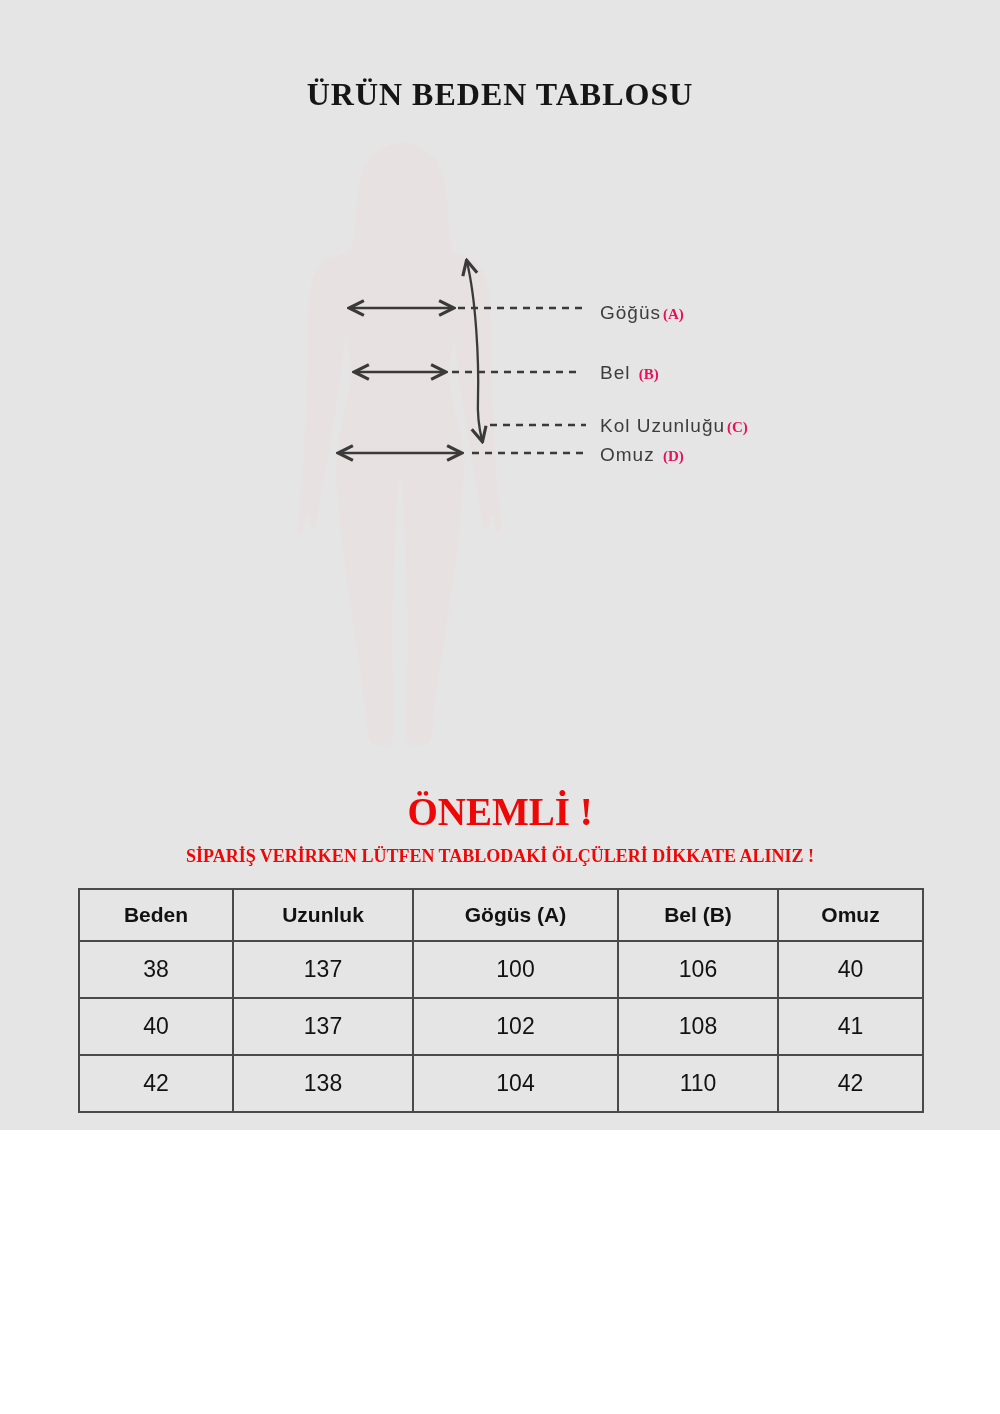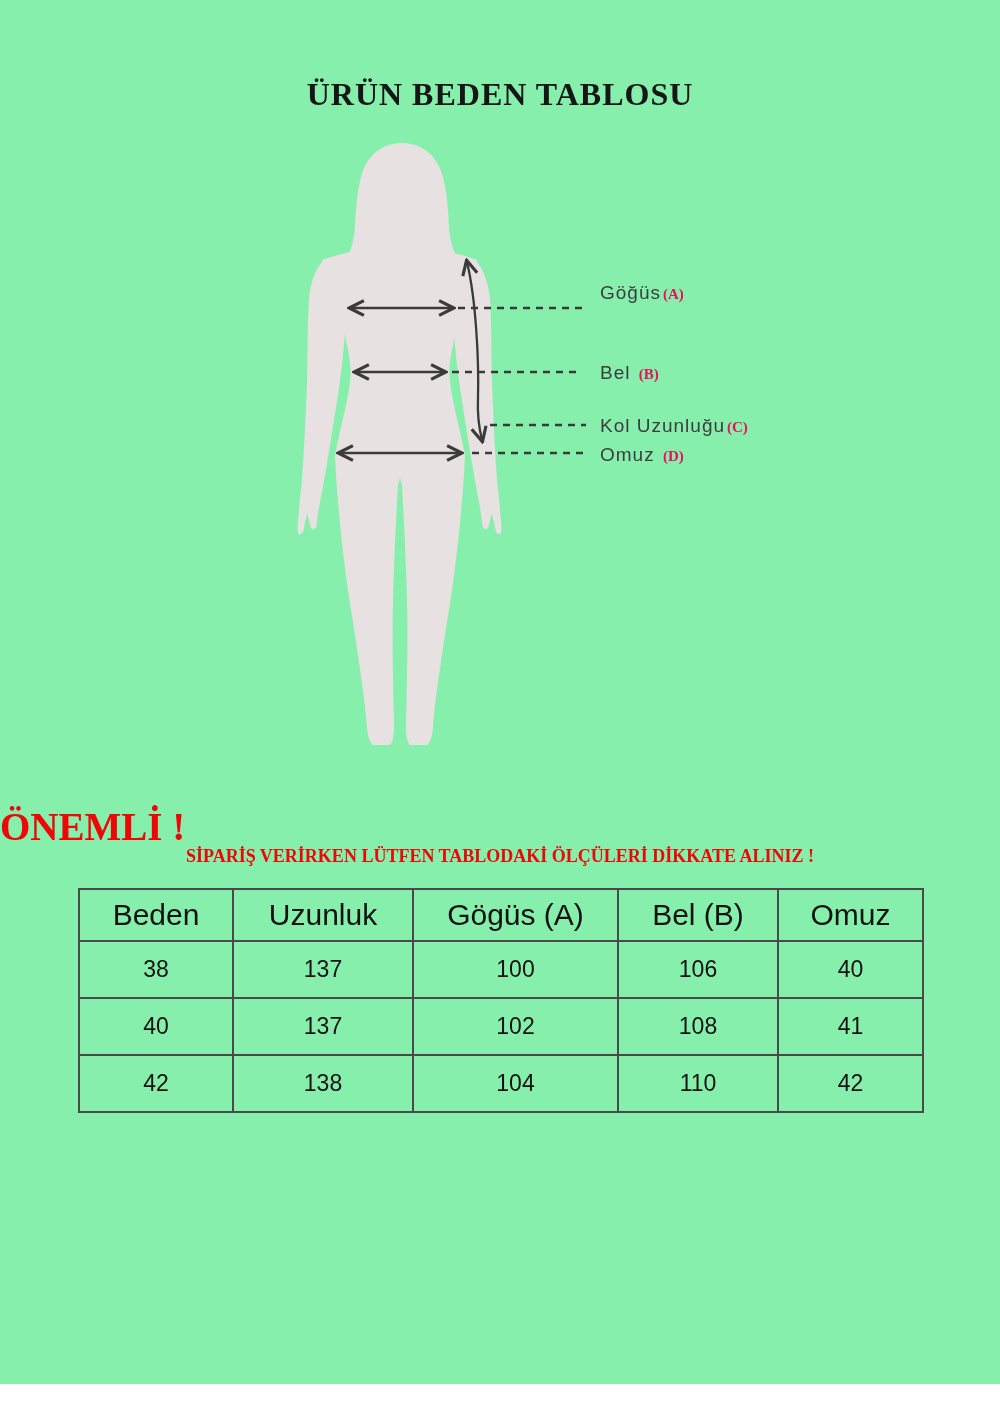--- a/index.html
+++ b/index.html
@@ -1,21 +1,21 @@
 <!DOCTYPE html>
 <html><head>
 <meta charset="utf-8">
 <style>
   * { margin: 0; padding: 0; box-sizing: border-box; }
   html, body { background: #ffffff; }
   .page {
     position: relative;
     width: 1000px;
-    height: 1384px;
-    background: #86efac;
+    height: 1130px;
+    background: #e5e5e5;
     font-family: "Liberation Sans", sans-serif;
     overflow: hidden;
   }
   .page-title {
     position: absolute;
     top: 76px; left: 0;
     width: 100%;
     text-align: center;
     font-family: "Liberation Serif", serif;
     font-size: 32px;
@@ -41,33 +41,33 @@
     white-space: nowrap;
   }
   .measure-label .code {
     font-family: "Liberation Serif", serif;
     font-weight: bold;
     font-size: 15px;
     color: #e8105c;
     letter-spacing: 0;
     margin-left: 2px;
   }
-  .label-gogus { top: 282px; }
+  .label-gogus { top: 302px; }
   .label-bel   { top: 362px; }
   .label-kol   { top: 415px; }
   .label-basen { top: 444px; }
   .notice-heading {
     position: absolute;
     top: 789px; left: 0;
     width: 100%;
+    text-align: center;
     font-family: "Liberation Serif", serif;
     font-weight: bold;
     font-size: 39px;
     color: #ee0707;
-    margin-top: 15px;
   }
   .notice-warning {
     position: absolute;
     top: 846px; left: 0;
     width: 100%;
     text-align: center;
     font-family: "Liberation Serif", serif;
     font-weight: bold;
     font-size: 18px;
     letter-spacing: 0px;
@@ -82,22 +82,22 @@
     table-layout: fixed;
   }
   .size-table th, .size-table td {
     border: 2px solid #4a4a4a;
     text-align: center;
     vertical-align: middle;
     color: #121212;
   }
   .size-table th {
     height: 52px;
-    font-size: 30px;
-    font-weight: normal;
+    font-size: 21px;
+    font-weight: bold;
   }
   .size-table td {
     height: 57px;
     font-size: 23px;
     font-weight: normal;
   }
 </style>
 </head>
 <body>
 

